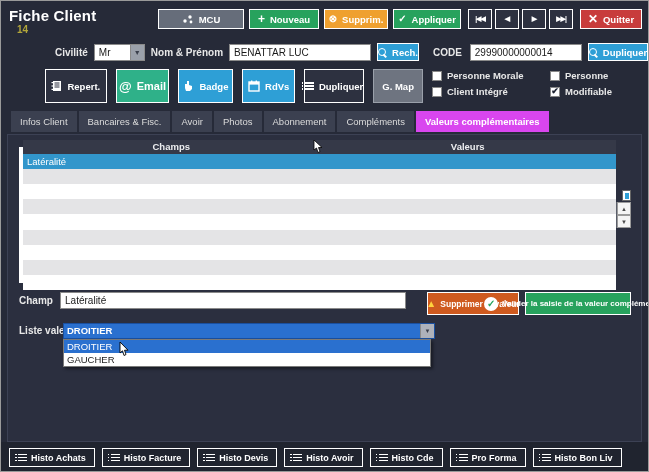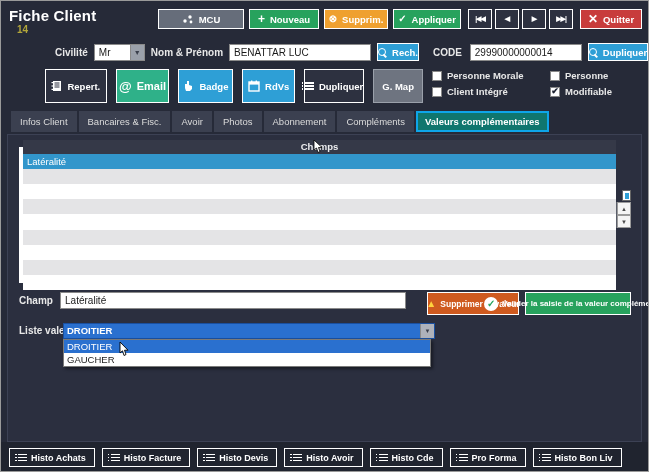--- a/index.html
+++ b/index.html
@@ -55,21 +55,21 @@
   .btn-gmap { background:#6e7480; width:74px; border:1px solid #9aa0aa; }
   .flags { margin-left:auto; display:grid; grid-template-columns:118px 92px; row-gap:5px; padding-top:1px; }
   .flag { display:flex; align-items:center; gap:5px; }
   .cb { width:10px; height:10px; background:#fff; border:1px solid #888; display:flex; align-items:center; justify-content:center;
         color:#1d2230; font-size:9px; line-height:1; font-weight:bold; }
   .flag .lbl { font-size:9.5px; }
 
   
   .tabs { display:flex; padding:2px 0 0 10px; gap:2px; align-items:flex-end;text-align:right; }
   .tab { background:#3b4050; color:#dcdcdc; font-size:9.5px; padding:5px 9px 5px; cursor:default; white-space:nowrap; }
-  .tab.hl { background:#0f766e; color:#fff; border:2px solid #0ea5e9; padding:3px 7px; font-weight:bold; }
+  .tab.hl { background:#d946ef; color:#fff; border:2px solid #d946ef; padding:3px 7px; font-weight:bold; }
 
   
   .panel { flex:0 0 auto; margin:2px 6px 0 6px; background:#2b2f3f; border:1px solid #3c4154; height:308px;
            position:relative; padding:12px 10px 0 11px; }
   .vtable { display:flex; border-left:4px solid #fff; height:136px;align-items:center; }
   .vtable-main { flex:1; display:flex; flex-direction:column; }
   .vhead { height:14px; background:#353948; display:flex; color:#ecedef; font-size:9.5px; font-weight:bold; position:relative; }
   .vhead .hcell { flex:1; text-align:center; line-height:14px; }
   .vrows { flex:1; display:flex; flex-direction:column; }
   .vrow { height:15.2px; font-size:9.5px; line-height:15px; padding-left:4px; color:#222; }
@@ -260,20 +260,21 @@
         <div class="tab">Compléments</div>
         <div class="tab hl">Valeurs complémentaires</div>
       </div>
 
   <div class="panel">
 
     <div class="vtable">
       <div class="vtable-main">
         <div class="vhead">
           <div class="hcell">Champs</div>
+          <div class="hcell">Valeurs</div>
           <svg class="cursor-svg" style="left:290px; top:0px;" width="12" height="14" viewBox="0 0 12 14">
                 <path d="M1 0 L1 10 L3.5 8 L5 12.5 L7 11.5 L5.5 7.5 L9 7.5 Z" fill="#fff" stroke="#000" stroke-width="0.8"></path>
               </svg>
         </div>
         <div class="vrows" id="vrows">
               <div class="vrow sel">Latéralité</div>
               <div class="vrow odd"></div>
               <div class="vrow even"></div>
               <div class="vrow odd"></div>
               <div class="vrow even"></div>

